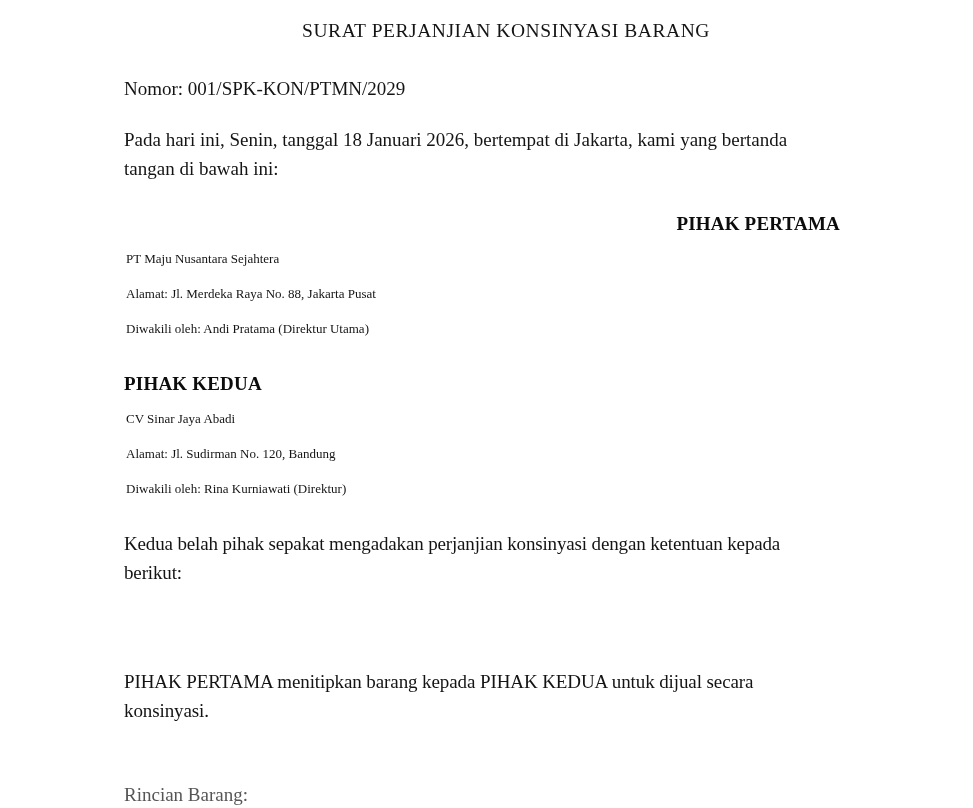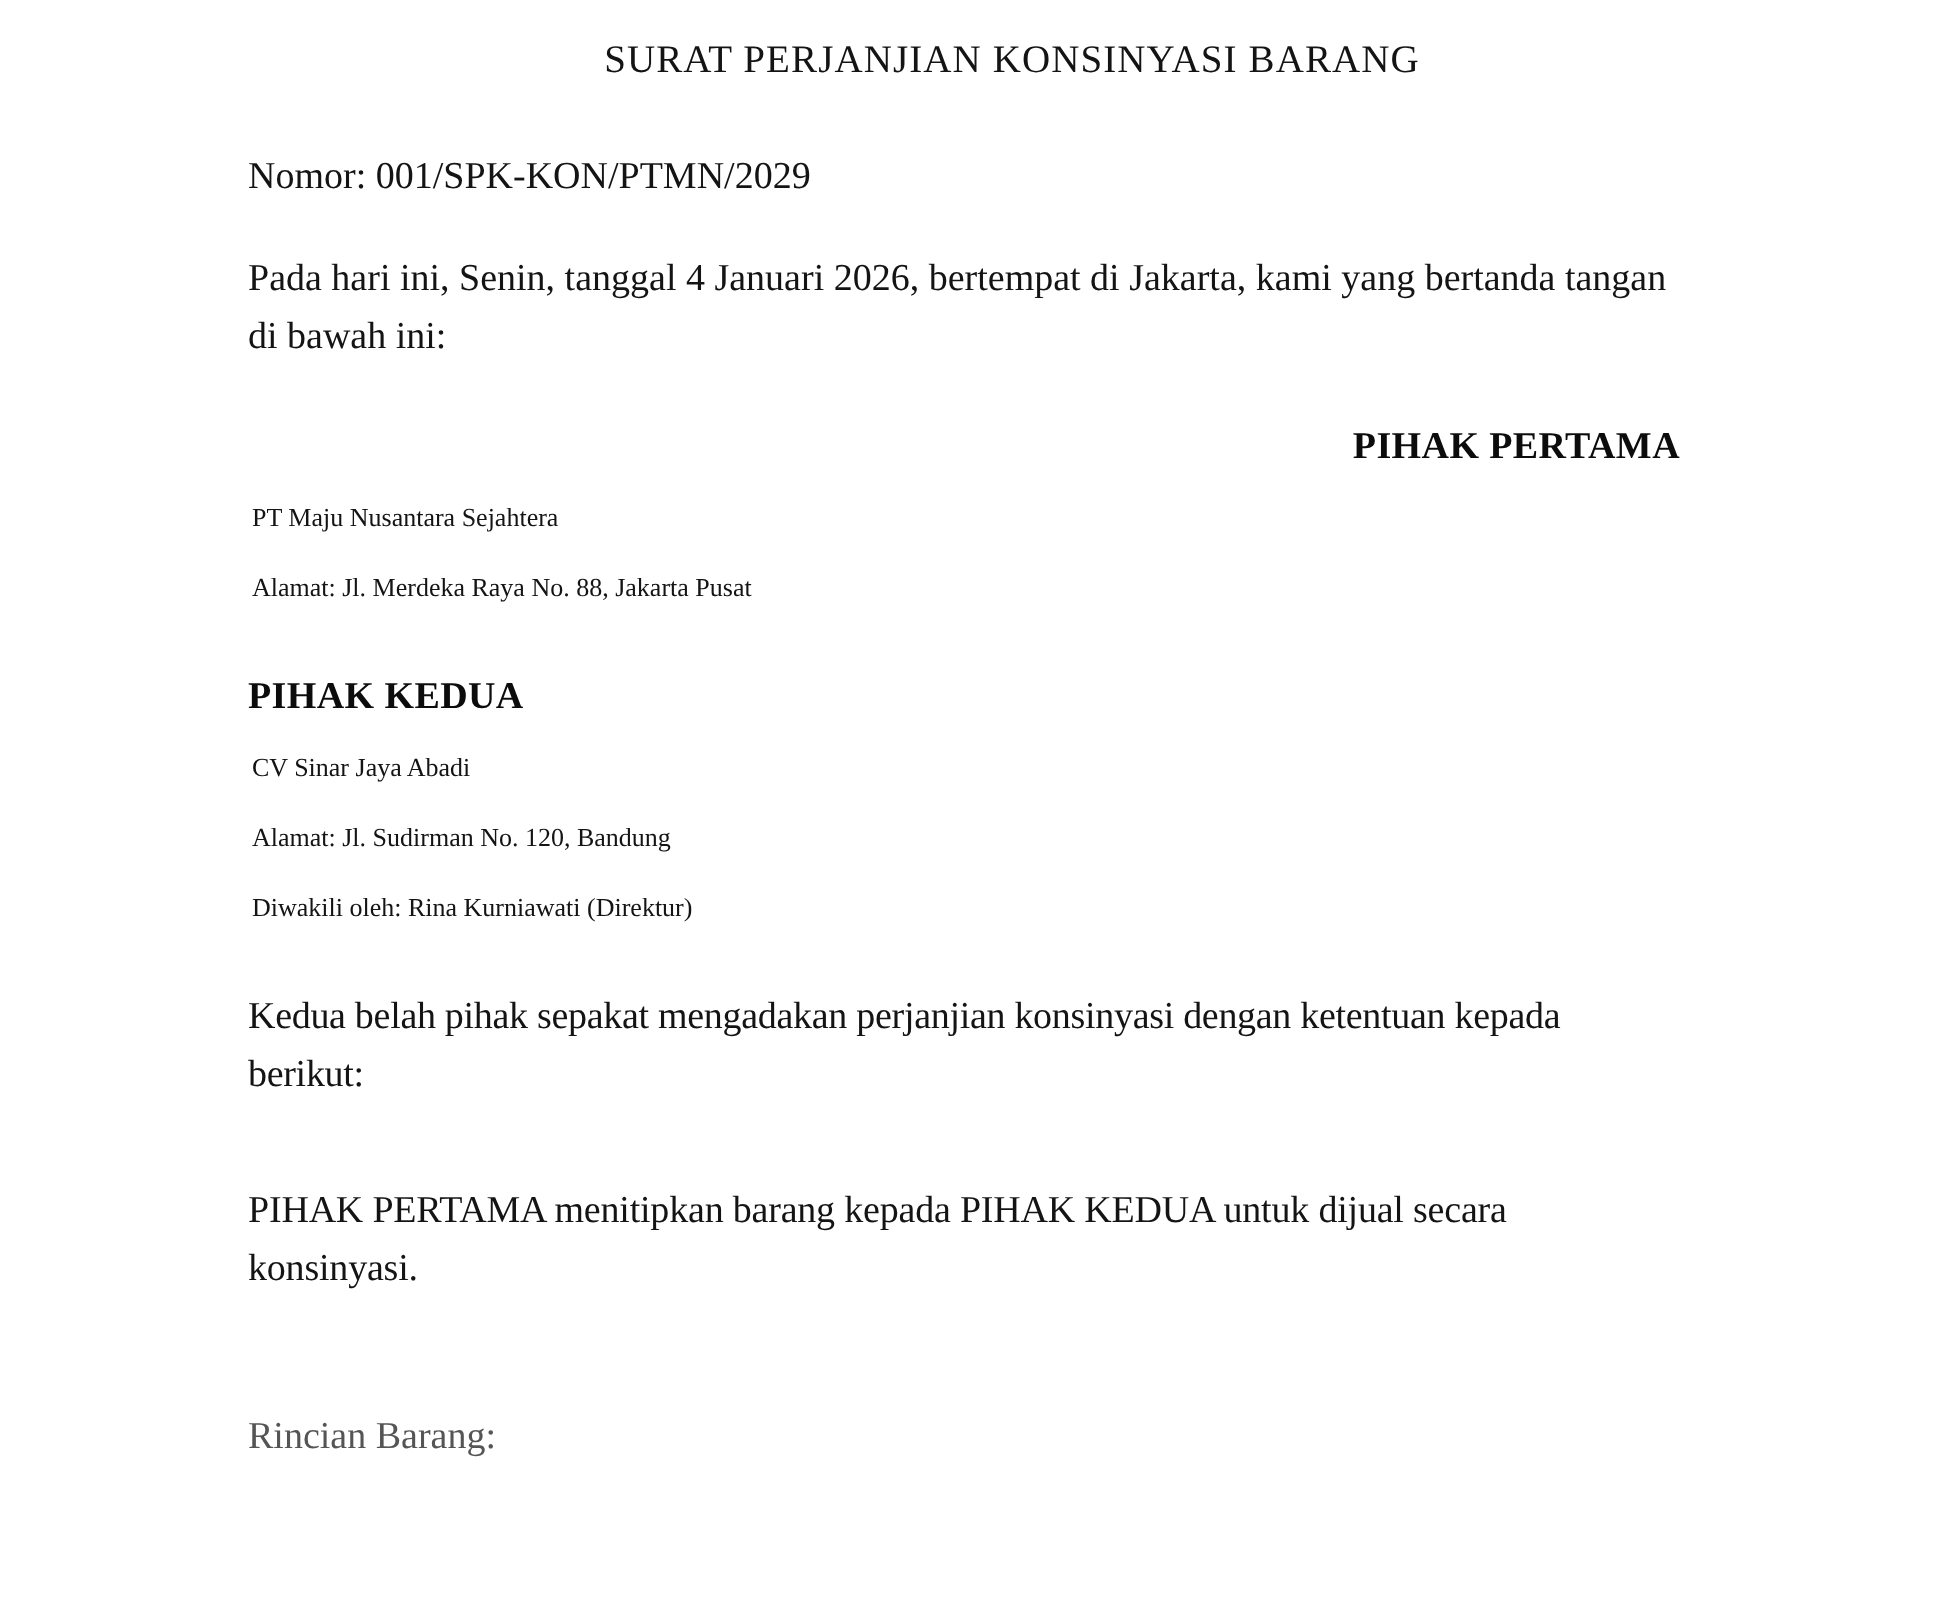--- a/index.html
+++ b/index.html
@@ -75,21 +75,21 @@
   .line.first-of-party { margin-top: 6px; }
   .line.next-of-party  { margin-top: 6px; }
 
   .para.kesepakatan {
     margin-top: 26px;
     width: 714px;
     letter-spacing: -0.15px;
   }
 
   .para.klausul {
-    margin-top: 39px;
+    margin-top: 80px;
     width: 700px;
     letter-spacing: -0.1px;
   }
 
   .para.rincian-title {
     margin-top: 55px;
     color: #3a3a3a;
     opacity: 0.86;
   }
 </style>
@@ -97,28 +97,29 @@
 <body>
 
 <div class="page">
 
   <div class="doc-title">SURAT PERJANJIAN KONSINYASI BARANG</div>
 
   <div class="body-block">
 
     <p class="para nomor">Nomor: 001/SPK-KON/PTMN/2029</p>
 
-    <p class="para pembuka">Pada hari ini, Senin, tanggal 4 Januari 2026, bertempat di Jakarta, kami yang bertanda tangan di bawah ini:</p>
+    <p class="para pembuka">Pada hari ini, Senin, tanggal 18 Januari 2026, bertempat di Jakarta, kami yang bertanda tangan di bawah ini:</p>
 
     <p class="heading pertama">PIHAK PERTAMA</p>
 
     <p class="line first-of-party">PT Maju Nusantara Sejahtera</p>
 
     <p class="line next-of-party">Alamat: Jl. Merdeka Raya No. 88, Jakarta Pusat</p>
 
+    <p class="line next-of-party">Diwakili oleh: Andi Pratama (Direktur Utama)</p>
 
     <p class="heading kedua">PIHAK KEDUA</p>
 
     <p class="line first-of-party">CV Sinar Jaya Abadi</p>
 
     <p class="line next-of-party">Alamat: Jl. Sudirman No. 120, Bandung</p>
 
     <p class="line next-of-party">Diwakili oleh: Rina Kurniawati (Direktur)</p>
 
     <p class="para kesepakatan">Kedua belah pihak sepakat mengadakan perjanjian konsinyasi dengan ketentuan kepada berikut:</p>

